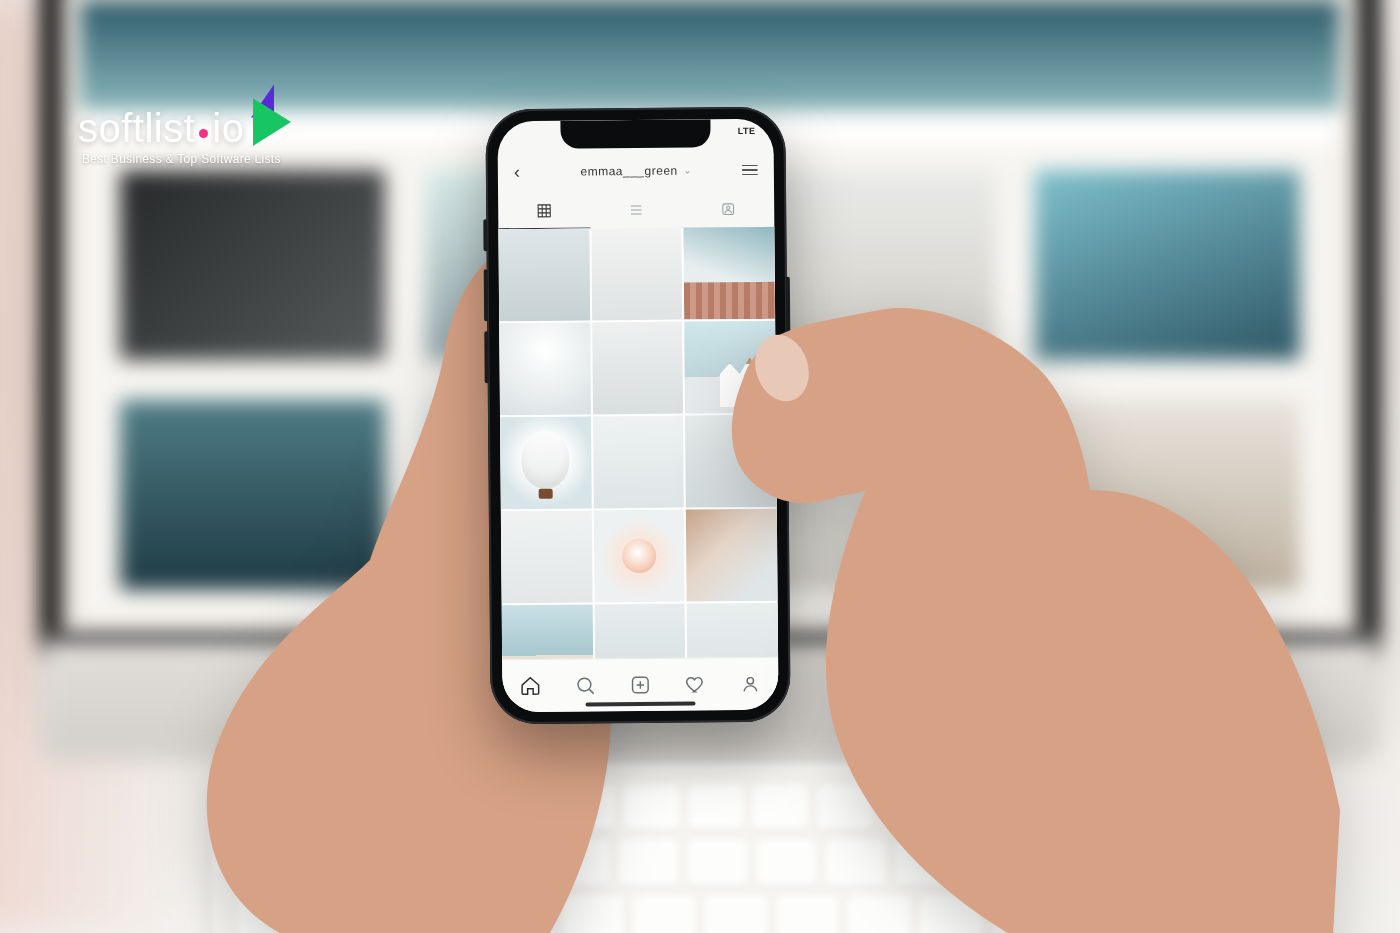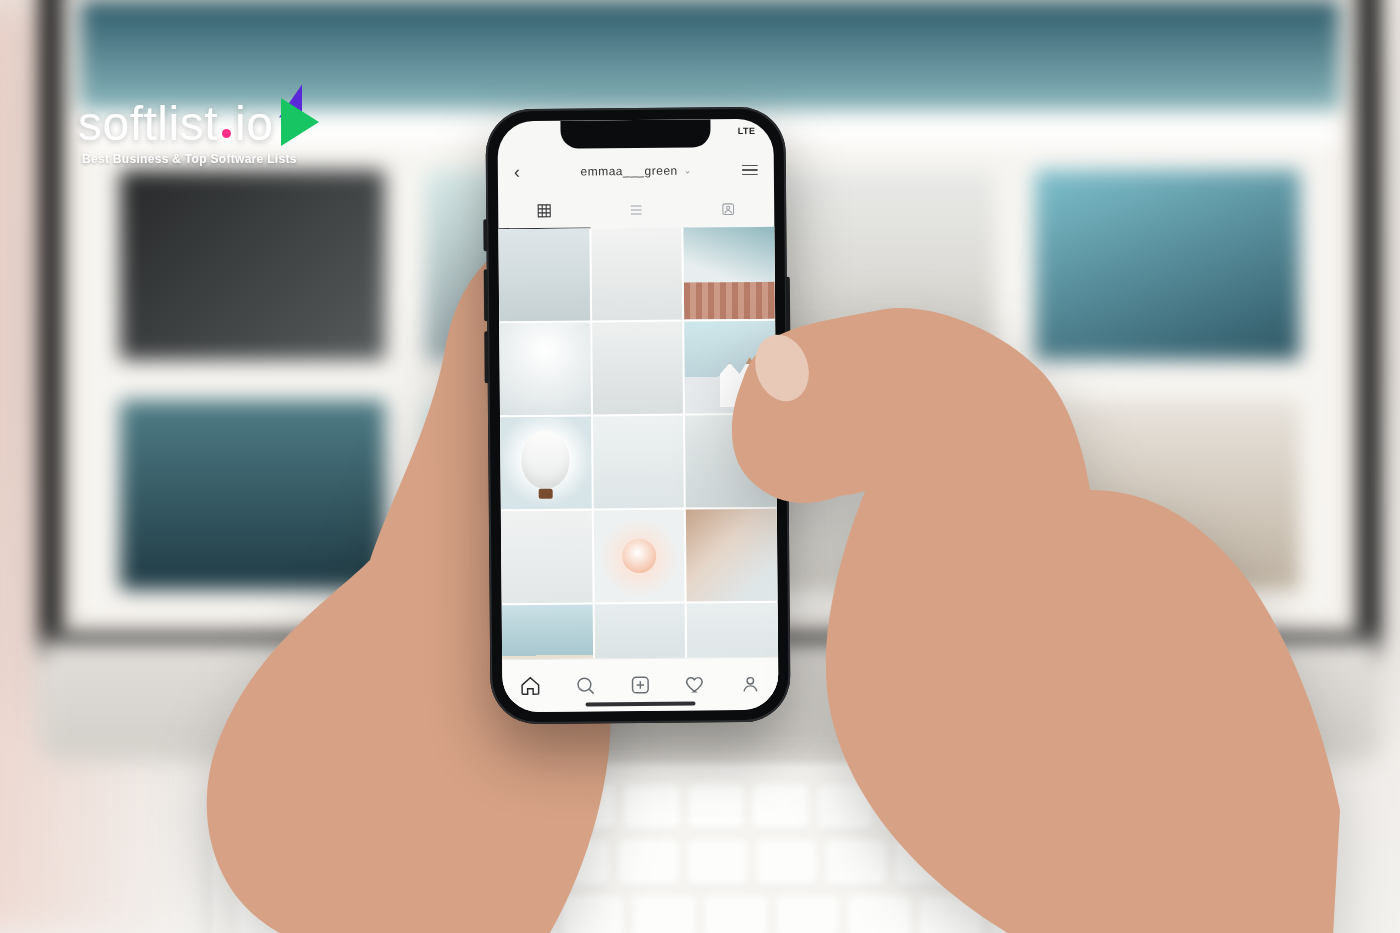--- a/index.html
+++ b/index.html
@@ -127,26 +127,26 @@
   
   .hand{position:absolute;filter:drop-shadow(0 20px 30px rgba(0,0,0,.18));}
   .hand path{fill:#d6a184;}
   .hand.left{left:160px;top:230px;width:560px;height:720px;}
   .hand.right{left:720px;top:290px;width:620px;height:700px;}
   .nail{fill:#e8c8b7;}
 
   
   .logo{position:absolute;left:78px;top:86px;color:#fff;user-select:none;}
   .logo .row{display:flex;align-items:flex-end;gap:2px;}
-  .logo .word{font-size:48px;font-weight:500;letter-spacing:.5px;font-family:"Segoe UI",Arial,sans-serif;text-shadow:0 2px 6px rgba(0,0,0,.25);line-height:1;}
+  .logo .word{font-size:40px;font-weight:500;letter-spacing:.5px;font-family:"Segoe UI",Arial,sans-serif;text-shadow:0 2px 6px rgba(0,0,0,.25);line-height:1;}
   .logo .dot{display:inline-block;width:9px;height:9px;border-radius:50%;background:#ff2d87;margin:0 2px 10px 2px;}
   .logo .tri{position:relative;width:46px;height:58px;display:inline-block;margin-left:4px;margin-bottom:4px;}
   .logo .tri .t1{position:absolute;left:0;top:0;width:0;height:0;border-left:23px solid transparent;border-right:0 solid transparent;border-bottom:30px solid #5b2ad8;transform:skewY(-8deg);}
   .logo .tri .t2{position:absolute;left:2px;top:12px;width:0;height:0;border-top:24px solid transparent;border-bottom:24px solid transparent;border-left:38px solid #17c562;}
-  .logo .tag{font-size:12px;font-weight:700;letter-spacing:.3px;margin-top:4px;margin-left:4px;text-shadow:0 1px 3px rgba(0,0,0,.3);}
+  .logo .tag{font-size:12px;font-weight:400;letter-spacing:.3px;margin-top:4px;margin-left:4px;text-shadow:0 1px 3px rgba(0,0,0,.3);}
 
   
   .haze{position:absolute;left:-80px;top:0;width:260px;height:100%;background:linear-gradient(90deg,rgba(231,181,168,.55),rgba(231,181,168,0));filter:blur(18px);}
 </style>
 </head>
 <body>
 
 <div class="scene">
   <div class="haze"></div>
 

